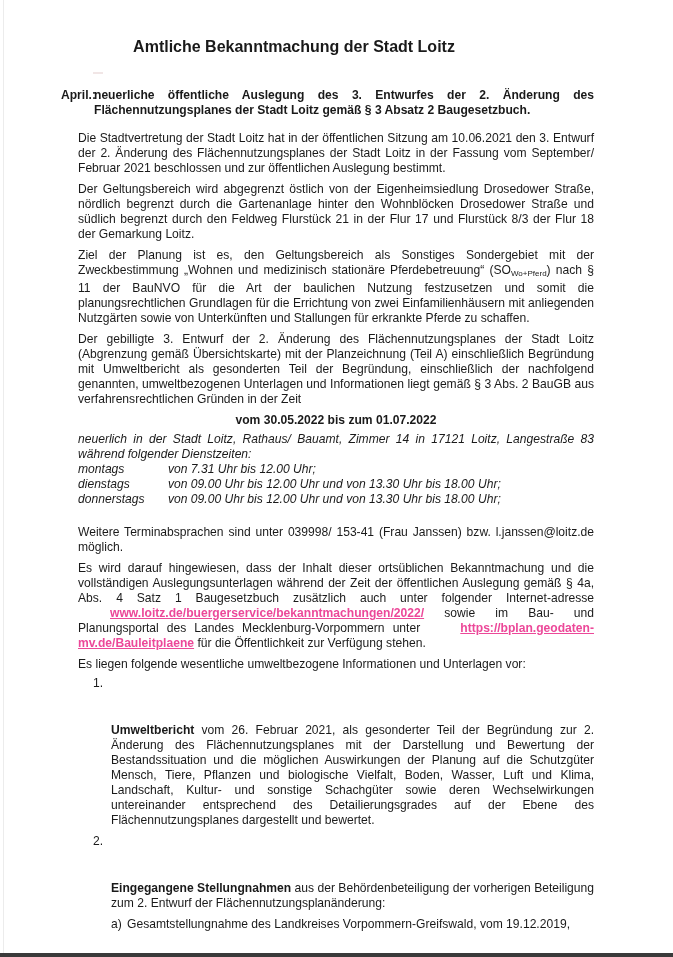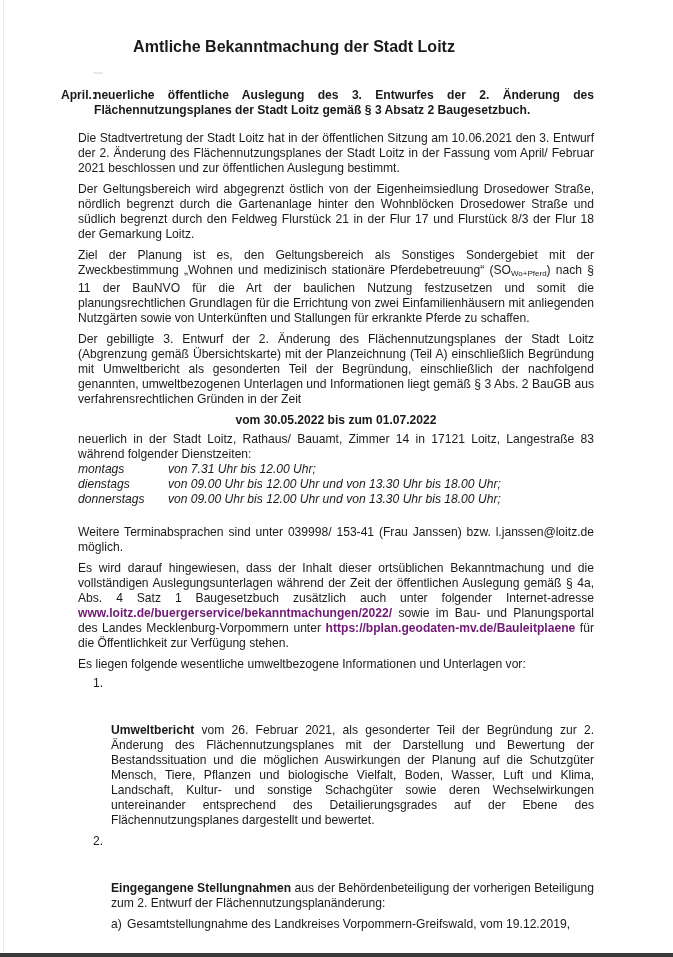--- a/index.html
+++ b/index.html
@@ -79,22 +79,24 @@
     table.hours {
       border-collapse: collapse;
       font-size: 12.1px;
       line-height: 15px;
       margin: 0 0 18px 0;
       font-style: italic;
     }
     table.hours td { padding: 0; vertical-align: top; }
     table.hours td.day { width: 90px; }
     a.link {
-      color: #701a75;
+      color: #ec4899;
       font-weight: bold;
+      text-decoration: underline;
+      margin-left: 32px;
     }
     ol.main {
       margin: 4px 0 0 0;
       padding: 0;
       list-style: none;
     }
     ol.main > li {
       display: flex;
       margin-bottom: 6px;
     }
@@ -119,28 +121,28 @@
   <div class="scan-mark"></div>
 
   <div class="title">Amtliche Bekanntmachung der Stadt Loitz</div>
 
   <div class="content">
     <div class="betr">
       <span class="betr-label">April.:</span>
       <span class="betr-text">neuerliche öffentliche Auslegung des 3. Entwurfes der 2. Änderung des Flächennutzungsplanes der Stadt Loitz gemäß § 3 Absatz 2 Baugesetzbuch.</span>
     </div>
 
-    <p>Die Stadtvertretung der Stadt Loitz hat in der öffentlichen Sitzung am 10.06.2021 den 3. Entwurf der 2. Änderung des Flächennutzungsplanes der Stadt Loitz in der Fassung vom April/ Februar 2021 beschlossen und zur öffentlichen Auslegung bestimmt.</p>
+    <p>Die Stadtvertretung der Stadt Loitz hat in der öffentlichen Sitzung am 10.06.2021 den 3. Entwurf der 2. Änderung des Flächennutzungsplanes der Stadt Loitz in der Fassung vom September/ Februar 2021 beschlossen und zur öffentlichen Auslegung bestimmt.</p>
     <p>Der Geltungsbereich wird abgegrenzt östlich von der Eigenheimsiedlung Drosedower Straße, nördlich begrenzt durch die Gartenanlage hinter den Wohnblöcken Drosedower Straße und südlich begrenzt durch den Feldweg Flurstück 21 in der Flur 17 und Flurstück 8/3 der Flur 18 der Gemarkung Loitz.</p>
     <p><span>Ziel der Planung ist es, den Geltungsbereich als Sonstiges Sondergebiet mit der Zweckbestimmung „Wohnen und medizinisch stationäre Pferdebetreuung“ (SO</span><sub class="small">Wo+Pferd</sub><span>) nach § 11 der BauNVO für die Art der baulichen Nutzung festzusetzen und somit die planungsrechtlichen Grundlagen für die Errichtung von zwei Einfamilienhäusern mit anliegenden Nutzgärten sowie von Unterkünften und Stallungen für erkrankte Pferde zu schaffen.</span></p>
     <p>Der gebilligte 3. Entwurf der 2. Änderung des Flächennutzungsplanes der Stadt Loitz (Abgrenzung gemäß Übersichtskarte) mit der Planzeichnung (Teil A) einschließlich Begründung mit Umweltbericht als gesonderten Teil der Begründung, einschließlich der nachfolgend genannten, umweltbezogenen Unterlagen und Informationen liegt gemäß § 3 Abs. 2 BauGB aus verfahrensrechtlichen Gründen in der Zeit</p>
 
     <div class="center-bold">vom 30.05.2022 bis zum 01.07.2022</div>
 
-    <p style="margin-bottom:0;">neuerlich in der Stadt Loitz, Rathaus/ Bauamt, Zimmer 14 in 17121 Loitz, Langestraße 83 während folgender Dienstzeiten:</p>
+    <p style="margin-bottom:0;font-style:italic;">neuerlich in der Stadt Loitz, Rathaus/ Bauamt, Zimmer 14 in 17121 Loitz, Langestraße 83 während folgender Dienstzeiten:</p>
 
     <table class="hours">
       <tbody>
           <tr>
         <td class="day">montags</td>
         <td>von 7.31 Uhr bis 12.00 Uhr;</td>
       </tr>
       <tr>
         <td class="day">dienstags</td>
         <td>von 09.00 Uhr bis 12.00 Uhr und von 13.30 Uhr bis 18.00 Uhr;</td>

